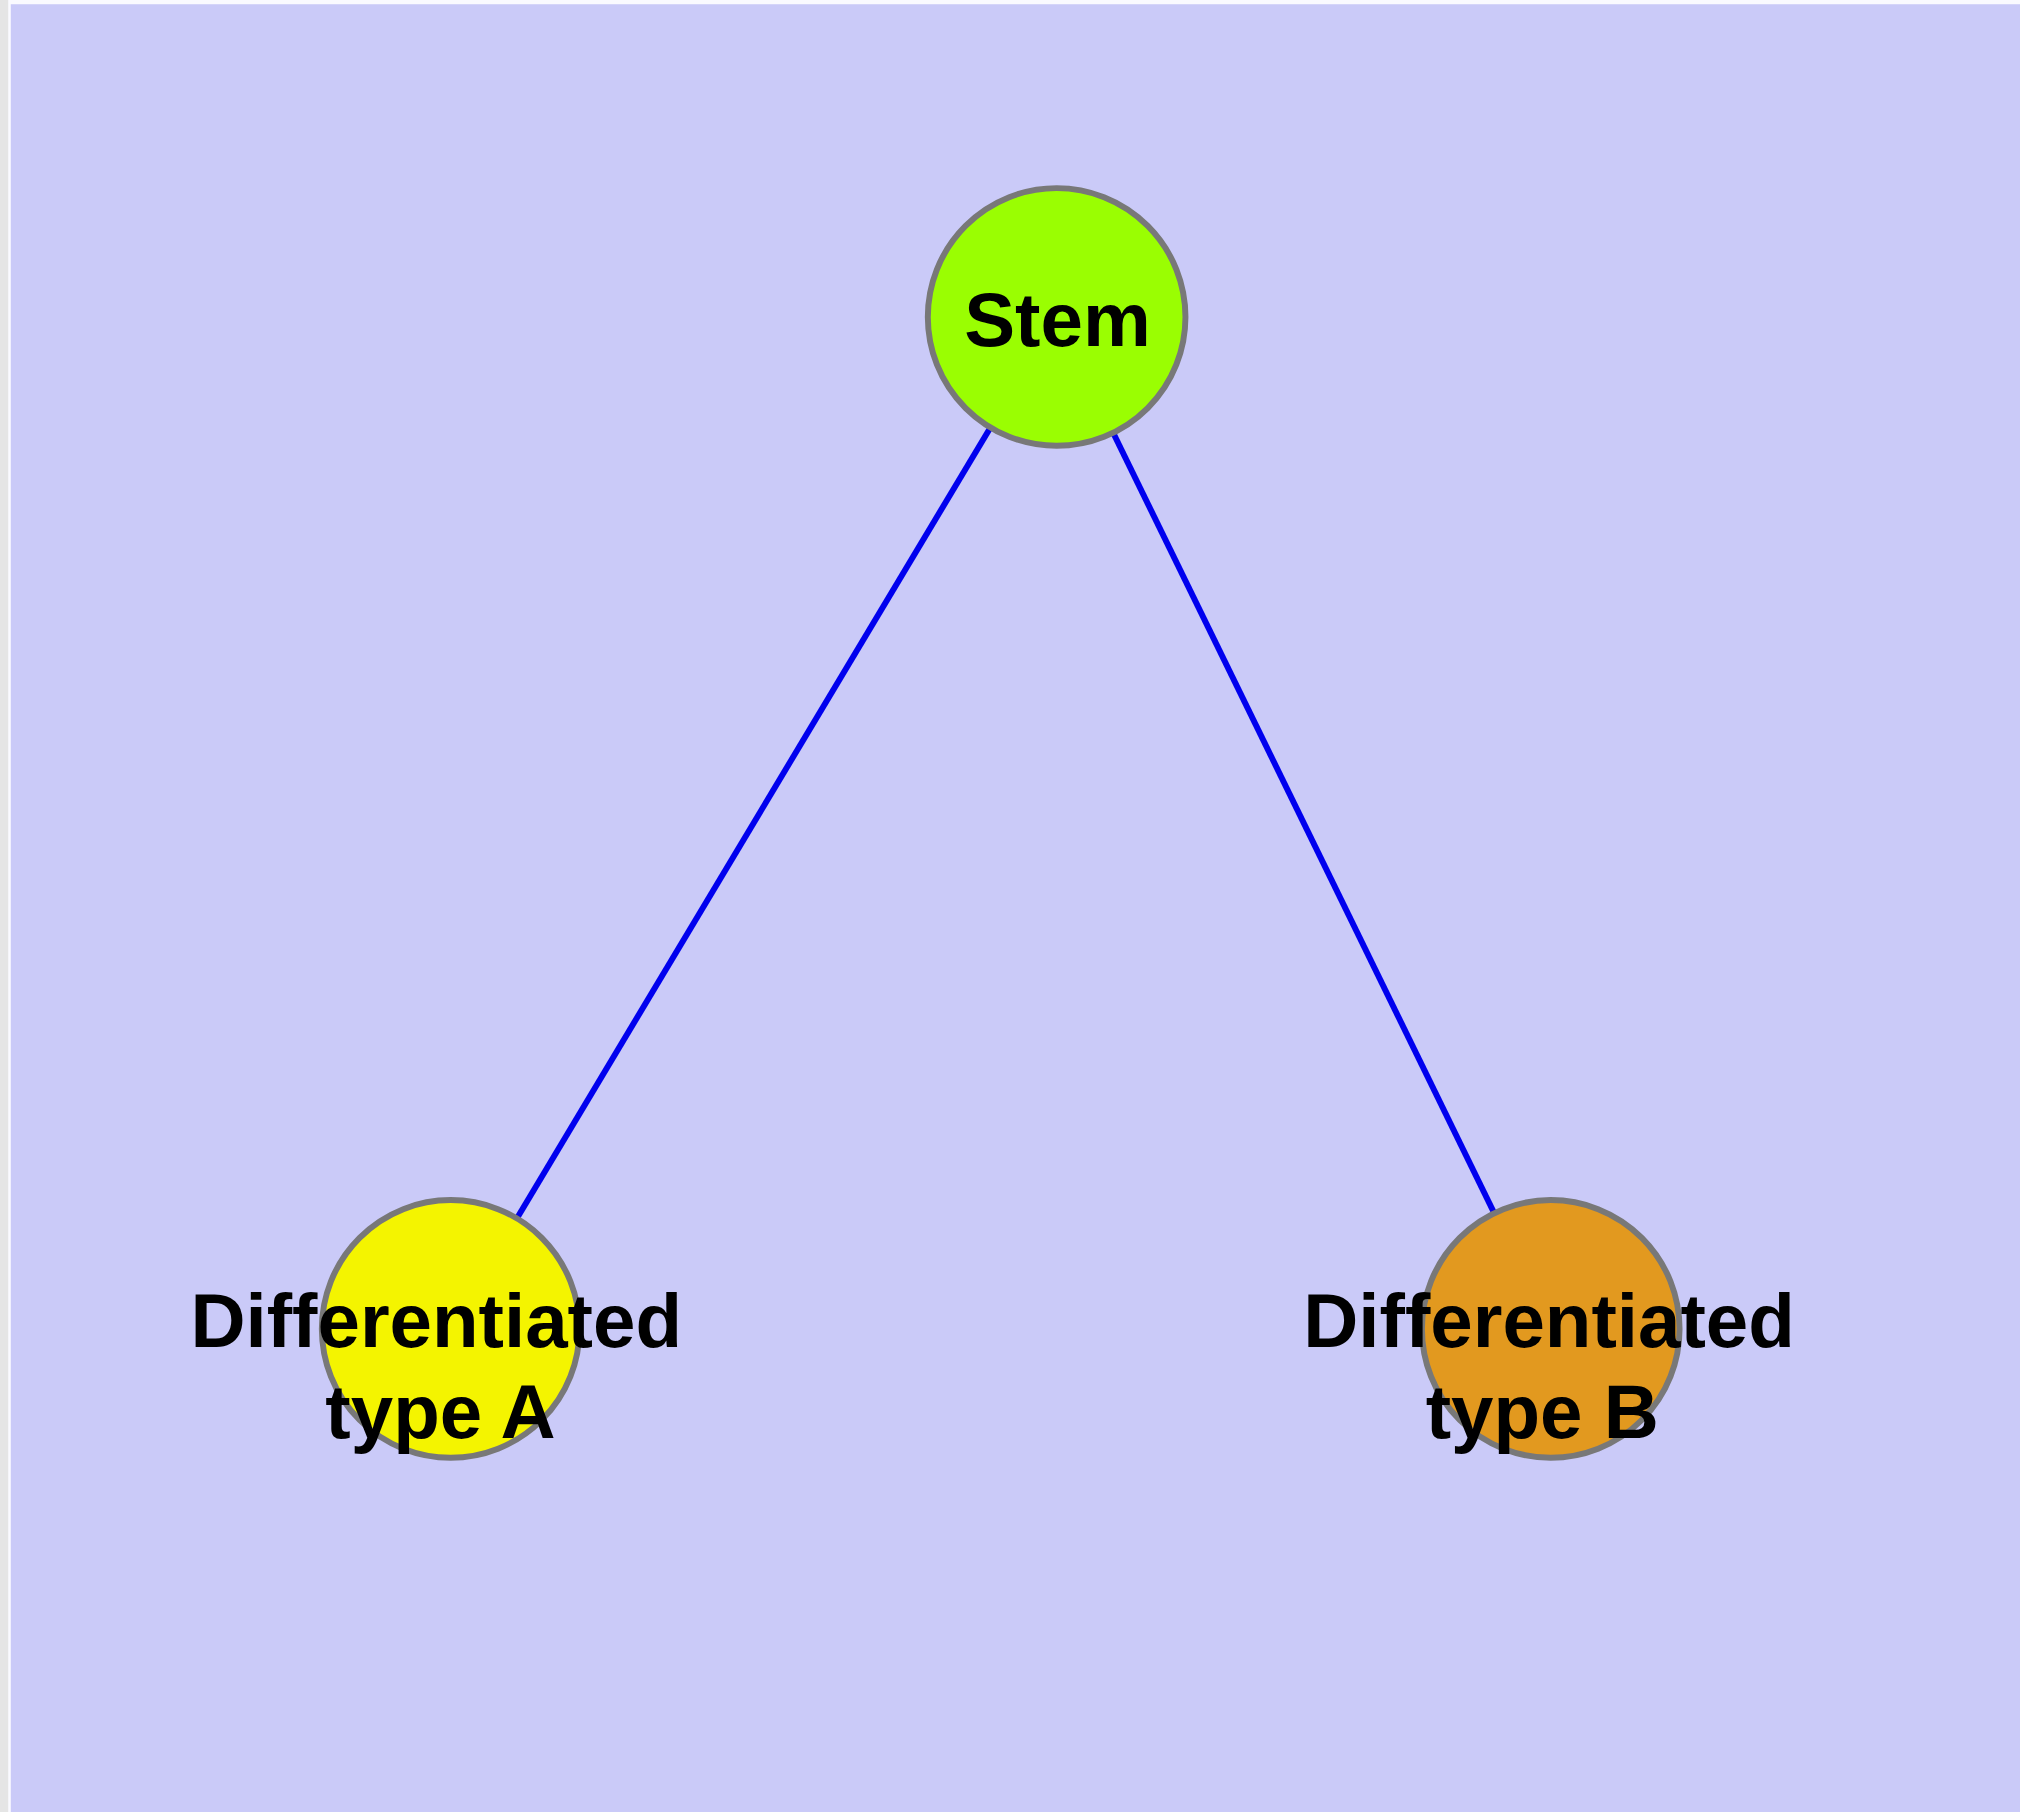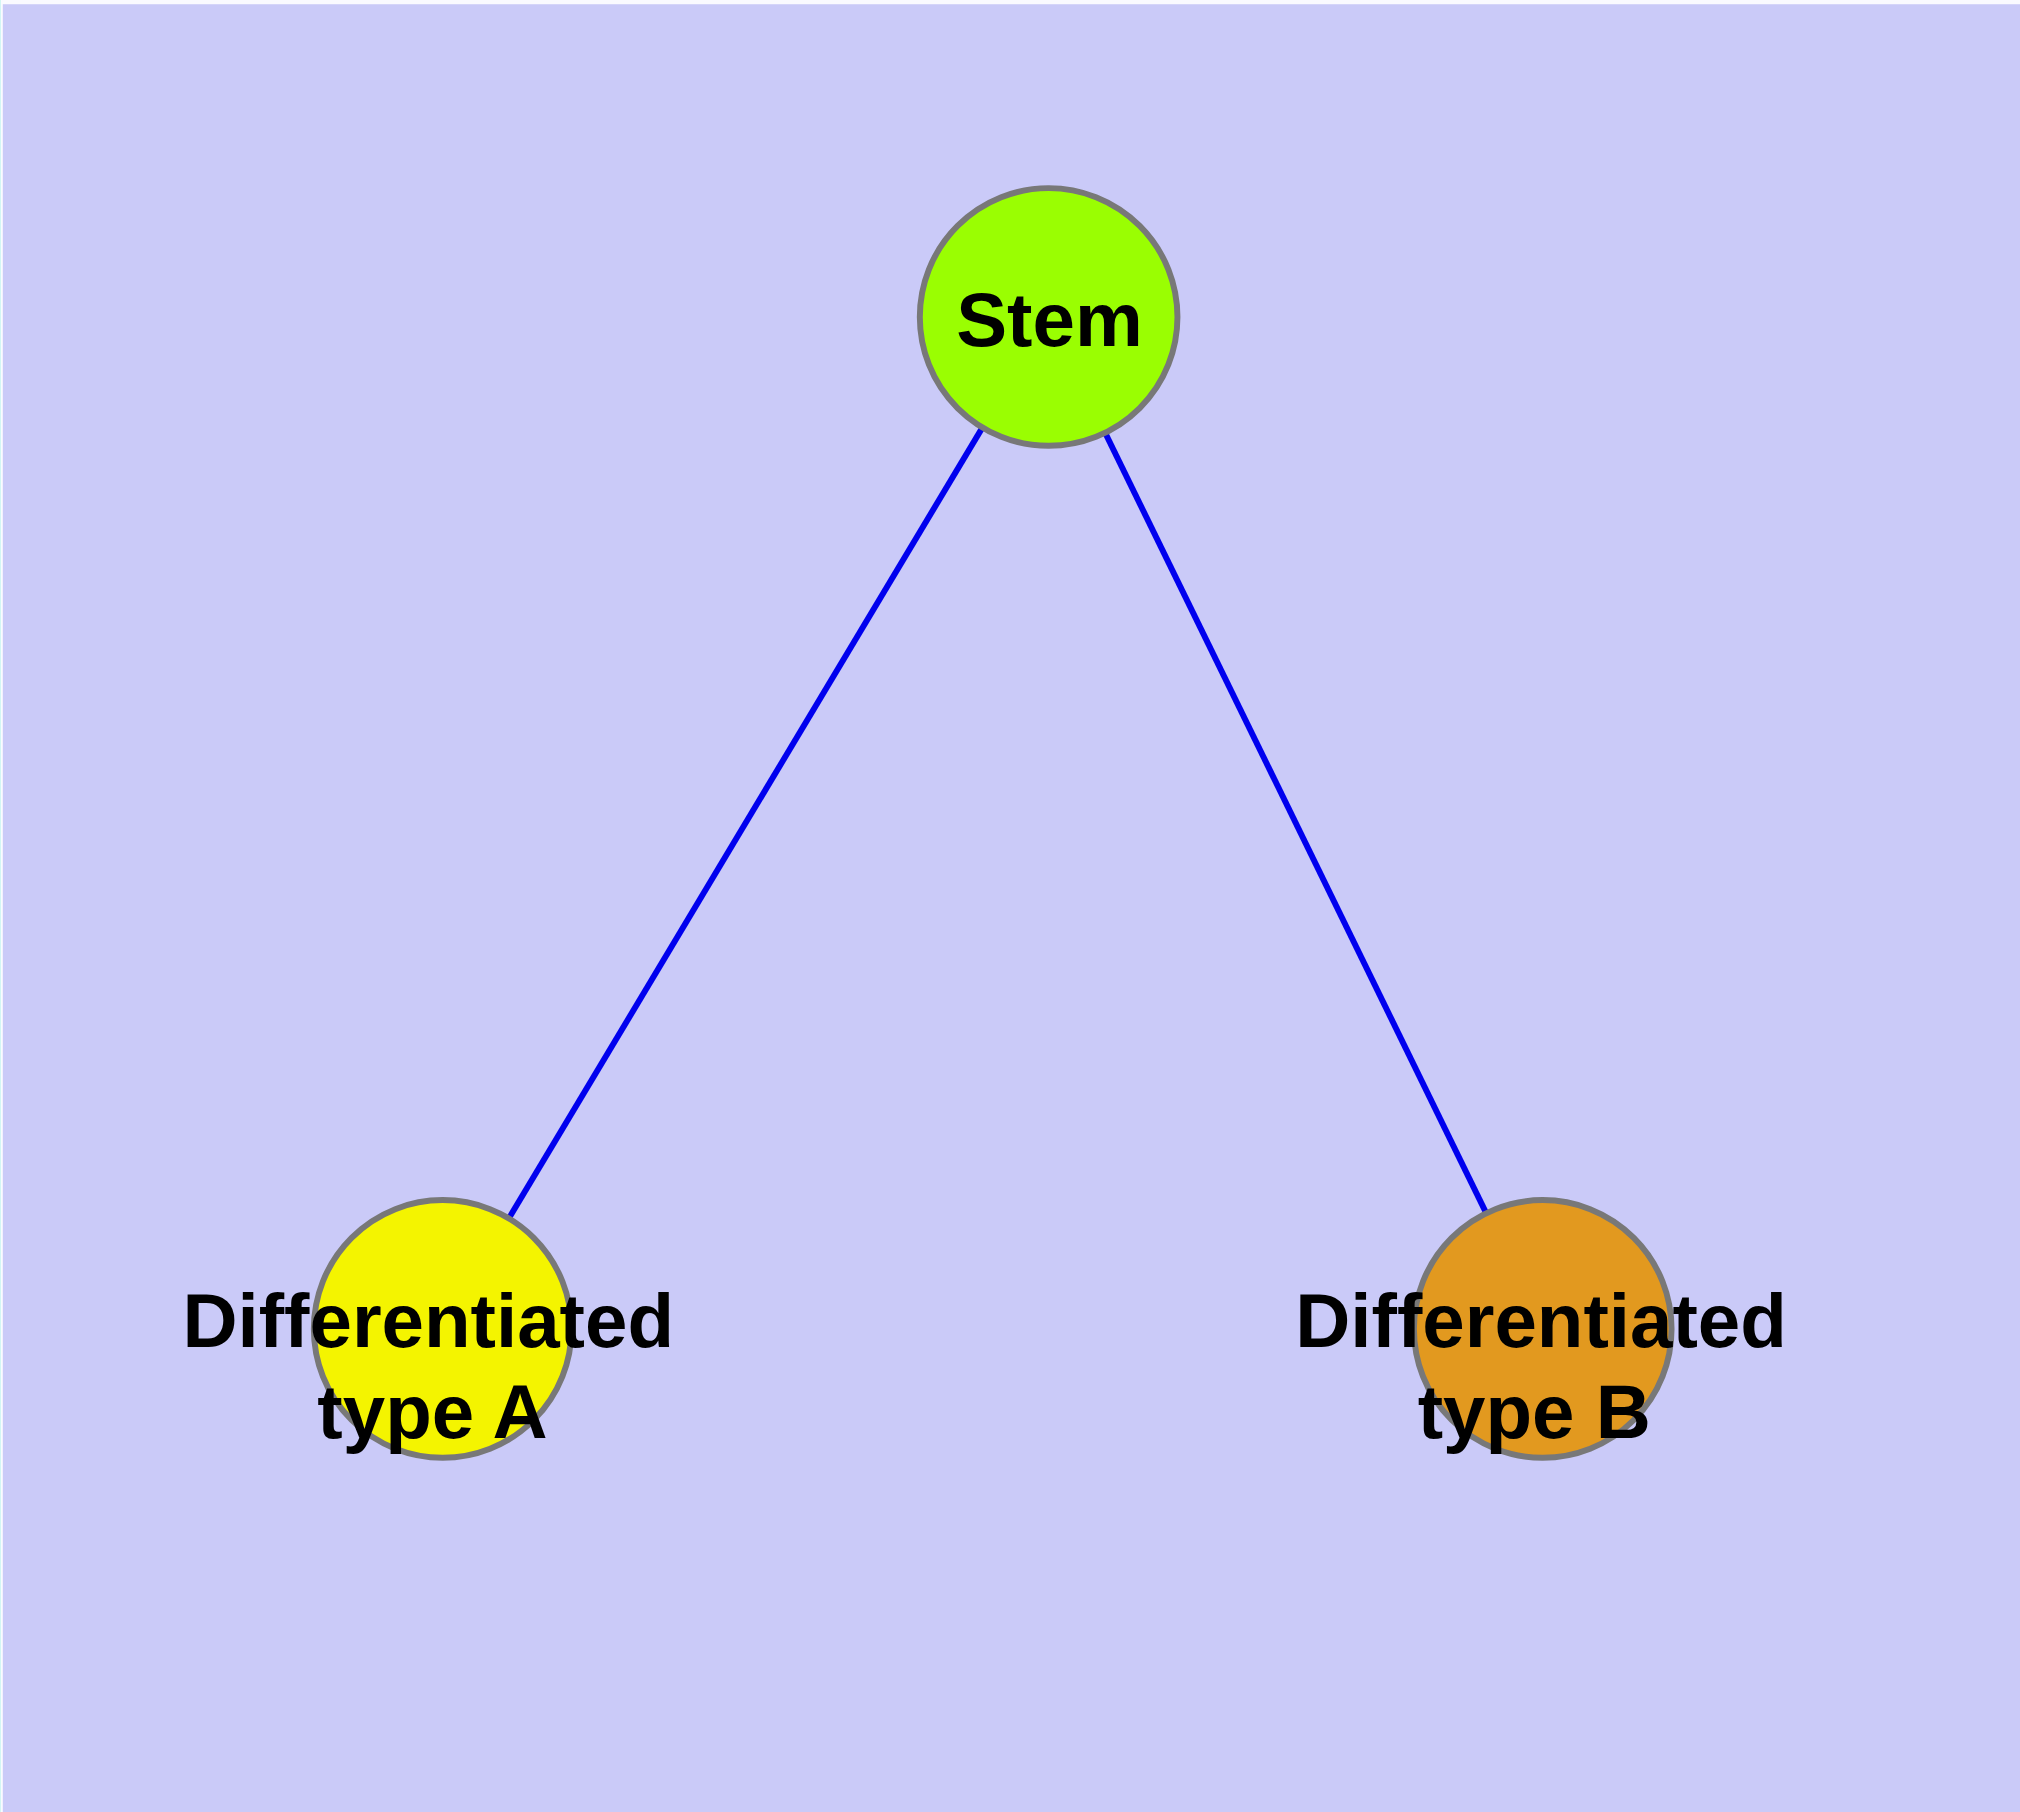--- a/index.html
+++ b/index.html
@@ -4,21 +4,22 @@
 <style>
   html, body {
     margin: 0;
     padding: 0;
     background: #FFFFFF;
   }
   .canvas-wrap {
     position: relative;
     width: 1983px;
     height: 1812px;
-    background: #5eead4;
+    background: #e5e5e5;
+    padding-left: 8px;
   }
   svg {
     display: block;
   }
   .edge {
     stroke-width: 7px;
     fill: none;
   }
   .node {
     stroke-width: 7px;

